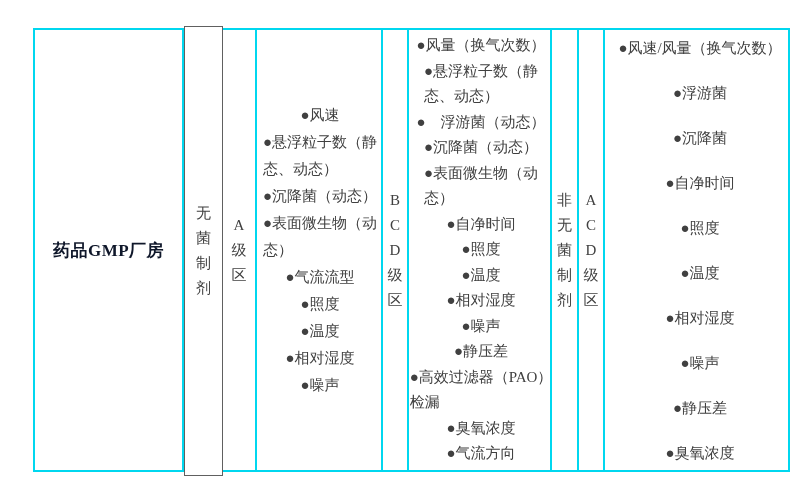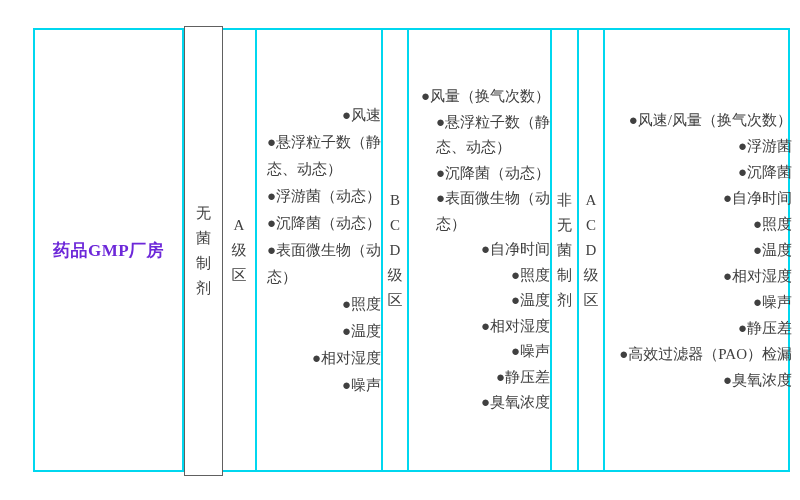--- a/index.html
+++ b/index.html
@@ -23,49 +23,49 @@
     position: absolute; top: 0; bottom: 0; width: 2px;
     background: #00d7ef;
   }
   .cell {
     position: absolute; top: 0; bottom: 0;
     display: flex; flex-direction: column; justify-content: center;
     box-sizing: border-box;
   }
   .title-cell { left: 0; width: 147px; align-items: center; }
   .row-title {
-    font-weight: bold; font-size: 17px; color: #6d28d9;
+    font-weight: bold; font-size: 17px; color: #0f172a;
     letter-spacing: 0.5px; white-space: nowrap;
   }
   .sterile-box {
     position: absolute; left: 149px; top: -4px;
     width: 39px; height: 450px;
     box-sizing: border-box;
     border: 1px solid #606060;
     background: #ffffff;
     display: flex; flex-direction: column; justify-content: center; align-items: center;
     z-index: 2;
   }
   .vtext { text-align: center; font-size: 15px; color: #404040; }
   .vtext div { line-height: 25px; height: 25px; }
   .zone-a-cell   { left: 188px; width: 32px; align-items: center; }
   .zone-bcd-cell { left: 348px; width: 24px; align-items: center; }
   .nonsterile-cell { left: 517px; width: 25px; align-items: center; }
   .zone-acd-cell { left: 544px; width: 24px; align-items: center; }
 
-  .list { align-items: flex-end; border-radius: 13px; }
+  .list { align-items: center; border-radius: 13px; }
   .list .item {
     white-space: pre;
     font-size: 15px; color: #404040;
   }
   .list1 { left: 222px; width: 124px; padding-left: 2px; }
   .list1 .item { line-height: 27px; }
   .list2 { left: 374px; width: 141px; padding-left: 3px; }
   .list2 .item { line-height: 25.5px; }
-  .list3 { left: 570px; width: 187px; padding-left: 3px; }
+  .list3 { left: 570px; width: 187px; padding-left: 3px; gap: 19px; }
   .list3 .item { line-height: 26px; }
   .bullet { margin-right: 0px; }
 </style>
 </head>
 <body>
 
 <div class="stage">
   <div class="gmp-table">
 
     <div class="vline" style="left:147px"></div>
@@ -94,54 +94,58 @@
           <div>A</div>
           <div>级</div>
           <div>区</div>
         </div>
     </div>
 
     <div class="cell list list1">
         <div class="item"><span class="bullet">●</span>风速</div>
         <div class="item"><span class="bullet">●</span>悬浮粒子数（静
 态、动态）</div>
-        <div class="item"><span class="bullet">●</span>浮游菌（动态）</div>
         <div class="item"><span class="bullet">●</span>沉降菌（动态）</div>
         <div class="item"><span class="bullet">●</span>表面微生物（动
 态）</div>
+        <div class="item"><span class="bullet">●</span>气流流型</div>
         <div class="item"><span class="bullet">●</span>照度</div>
         <div class="item"><span class="bullet">●</span>温度</div>
         <div class="item"><span class="bullet">●</span>相对湿度</div>
         <div class="item"><span class="bullet">●</span>噪声</div>
       </div>
 
     <div class="cell zone-bcd-cell">
       <div class="vtext">
           <div>B</div>
           <div>C</div>
           <div>D</div>
           <div>级</div>
           <div>区</div>
         </div>
     </div>
 
     <div class="cell list list2">
         <div class="item"><span class="bullet">●</span>风量（换气次数）</div>
         <div class="item"><span class="bullet">●</span>悬浮粒子数（静
 态、动态）</div>
+        <div class="item"><span class="bullet">●</span>　浮游菌（动态）</div>
         <div class="item"><span class="bullet">●</span>沉降菌（动态）</div>
         <div class="item"><span class="bullet">●</span>表面微生物（动
 态）</div>
         <div class="item"><span class="bullet">●</span>自净时间</div>
         <div class="item"><span class="bullet">●</span>照度</div>
         <div class="item"><span class="bullet">●</span>温度</div>
         <div class="item"><span class="bullet">●</span>相对湿度</div>
         <div class="item"><span class="bullet">●</span>噪声</div>
         <div class="item"><span class="bullet">●</span>静压差</div>
+        <div class="item"><span class="bullet">●</span>高效过滤器（PAO）
+检漏</div>
         <div class="item"><span class="bullet">●</span>臭氧浓度</div>
+        <div class="item"><span class="bullet">●</span>气流方向</div>
       </div>
 
     <div class="cell nonsterile-cell">
       <div class="vtext">
           <div>非</div>
           <div>无</div>
           <div>菌</div>
           <div>制</div>
           <div>剂</div>
         </div>
@@ -160,18 +164,17 @@
     <div class="cell list list3">
         <div class="item"><span class="bullet">●</span>风速/风量（换气次数）</div>
         <div class="item"><span class="bullet">●</span>浮游菌</div>
         <div class="item"><span class="bullet">●</span>沉降菌</div>
         <div class="item"><span class="bullet">●</span>自净时间</div>
         <div class="item"><span class="bullet">●</span>照度</div>
         <div class="item"><span class="bullet">●</span>温度</div>
         <div class="item"><span class="bullet">●</span>相对湿度</div>
         <div class="item"><span class="bullet">●</span>噪声</div>
         <div class="item"><span class="bullet">●</span>静压差</div>
-        <div class="item"><span class="bullet">●</span>高效过滤器（PAO）检漏</div>
         <div class="item"><span class="bullet">●</span>臭氧浓度</div>
       </div>
 
   </div>
 </div>
 
 </body></html>

